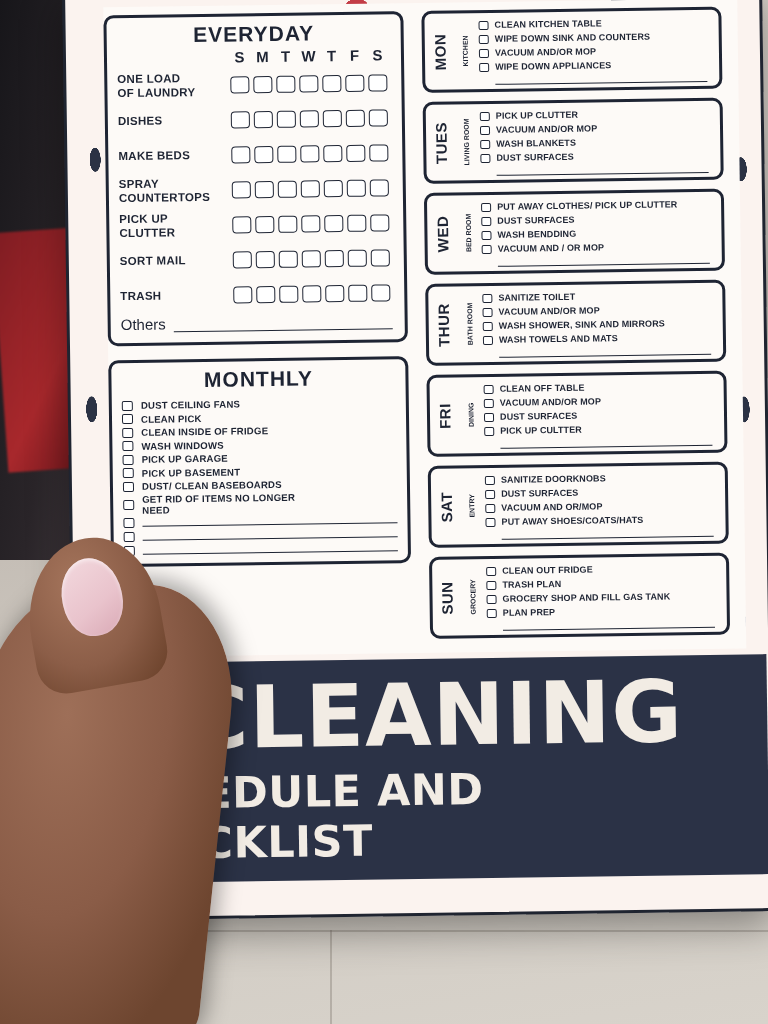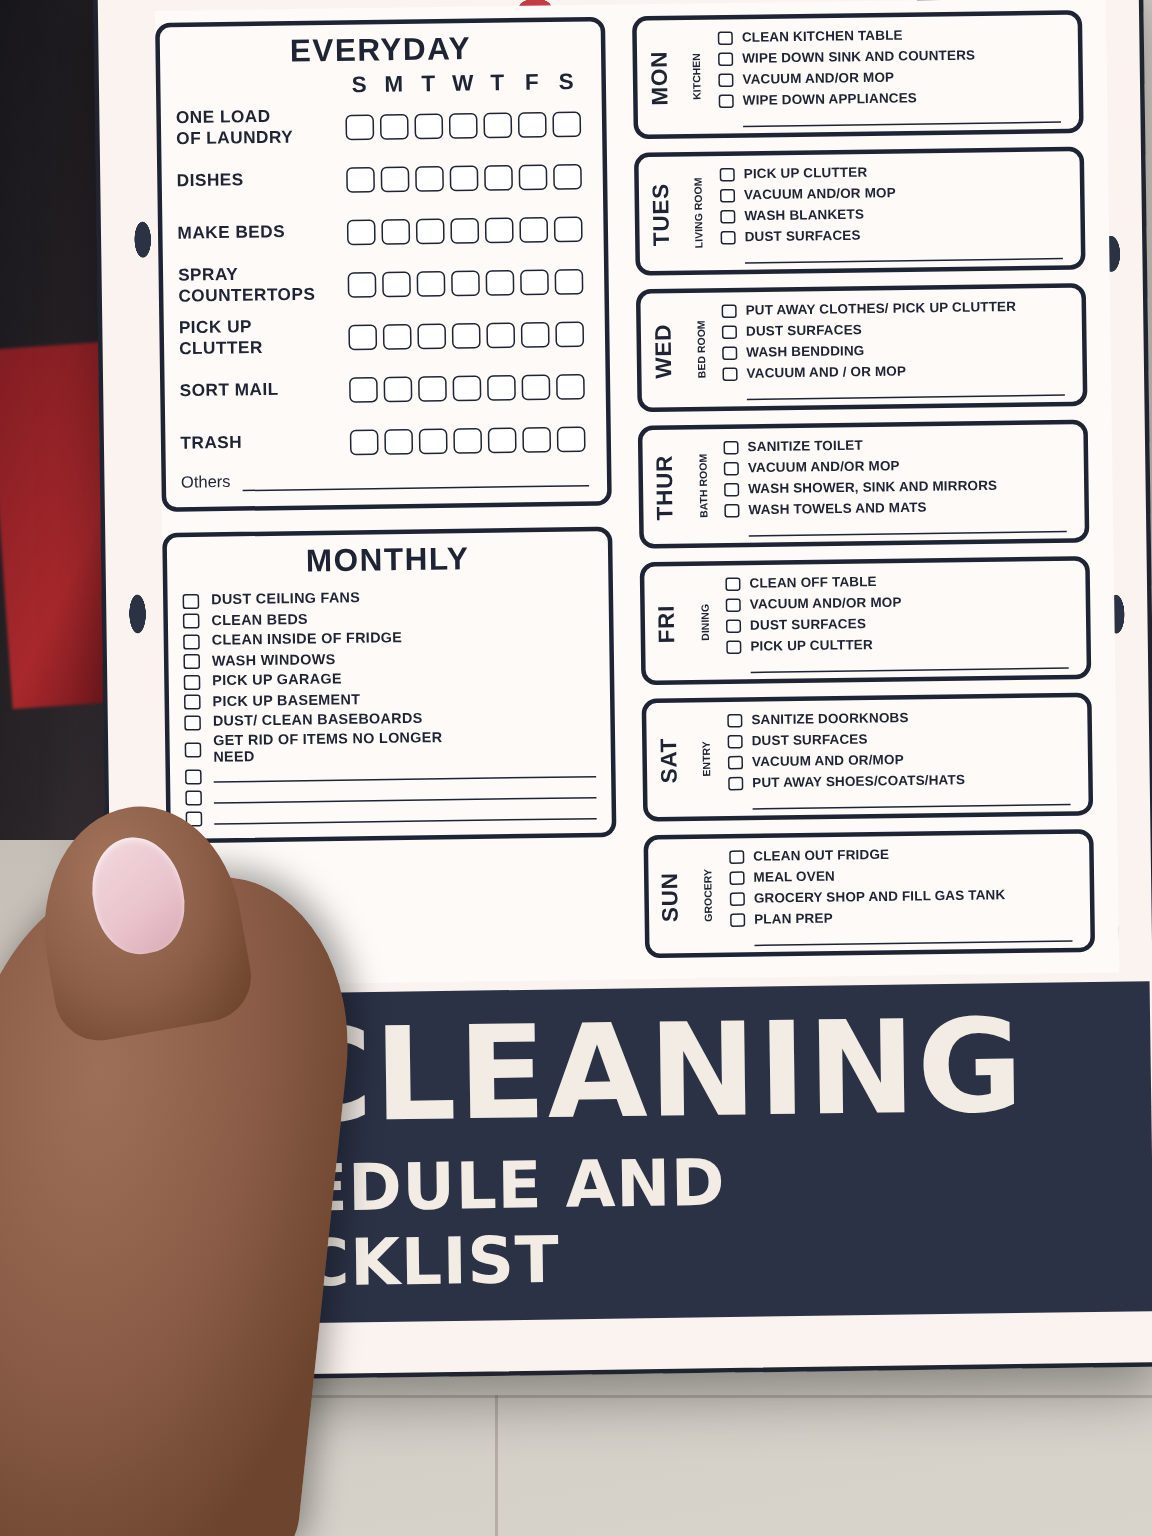--- a/index.html
+++ b/index.html
@@ -136,21 +136,21 @@
   }
   .boxes { display: flex; }
   .cbox {
     width: 19px; height: 17px; margin: 0 2px;
     border: 1.6px solid #1e2433; border-radius: 4px;
     background: #fff;
   }
   .others-row {
     display: flex; align-items: flex-end; padding: 2px 12px 10px 10px;
   }
-  .others-label { font-size: 11px; color: #1e2433; margin-right: 8px; }
+  .others-label { font-size: 15px; color: #1e2433; margin-right: 8px; }
   .rule { flex: 1; border-bottom: 1.4px solid #1e2433; height: 12px; }
 
   
   .m-item {
     display: flex; align-items: center;
     padding: 0 10px; height: 13.5px;
   }
   .m-box {
     width: 11px; height: 10px; border: 1.4px solid #1e2433;
     border-radius: 2px; background: #fff; margin-right: 8px; flex: none;
@@ -365,21 +365,21 @@
 
           <div class="panel" style="padding-bottom:6px;">
             <div class="panel-title">MONTHLY</div>
             <div id="monthly-items" style="padding-top:4px;">
                 <div class="m-item">
                   <div class="m-box"></div>
                   <div class="m-label">DUST CEILING FANS</div>
                 </div>
                 <div class="m-item">
                   <div class="m-box"></div>
-                  <div class="m-label">CLEAN BEDS</div>
+                  <div class="m-label">CLEAN PICK</div>
                 </div>
                 <div class="m-item">
                   <div class="m-box"></div>
                   <div class="m-label">CLEAN INSIDE OF FRIDGE</div>
                 </div>
                 <div class="m-item">
                   <div class="m-box"></div>
                   <div class="m-label">WASH WINDOWS</div>
                 </div>
                 <div class="m-item">
@@ -586,21 +586,21 @@
                 <div class="room">
                   <span>GROCERY</span>
                 </div>
                 <div class="day-items">
                   <div class="d-item">
                     <div class="d-box"></div>
                     <div class="d-label">CLEAN OUT FRIDGE</div>
                   </div>
                   <div class="d-item">
                     <div class="d-box"></div>
-                    <div class="d-label">MEAL OVEN</div>
+                    <div class="d-label">TRASH PLAN</div>
                   </div>
                   <div class="d-item">
                     <div class="d-box"></div>
                     <div class="d-label">GROCERY SHOP AND FILL GAS TANK</div>
                   </div>
                   <div class="d-item">
                     <div class="d-box"></div>
                     <div class="d-label">PLAN PREP</div>
                   </div>
                   <div class="d-rule"></div>

